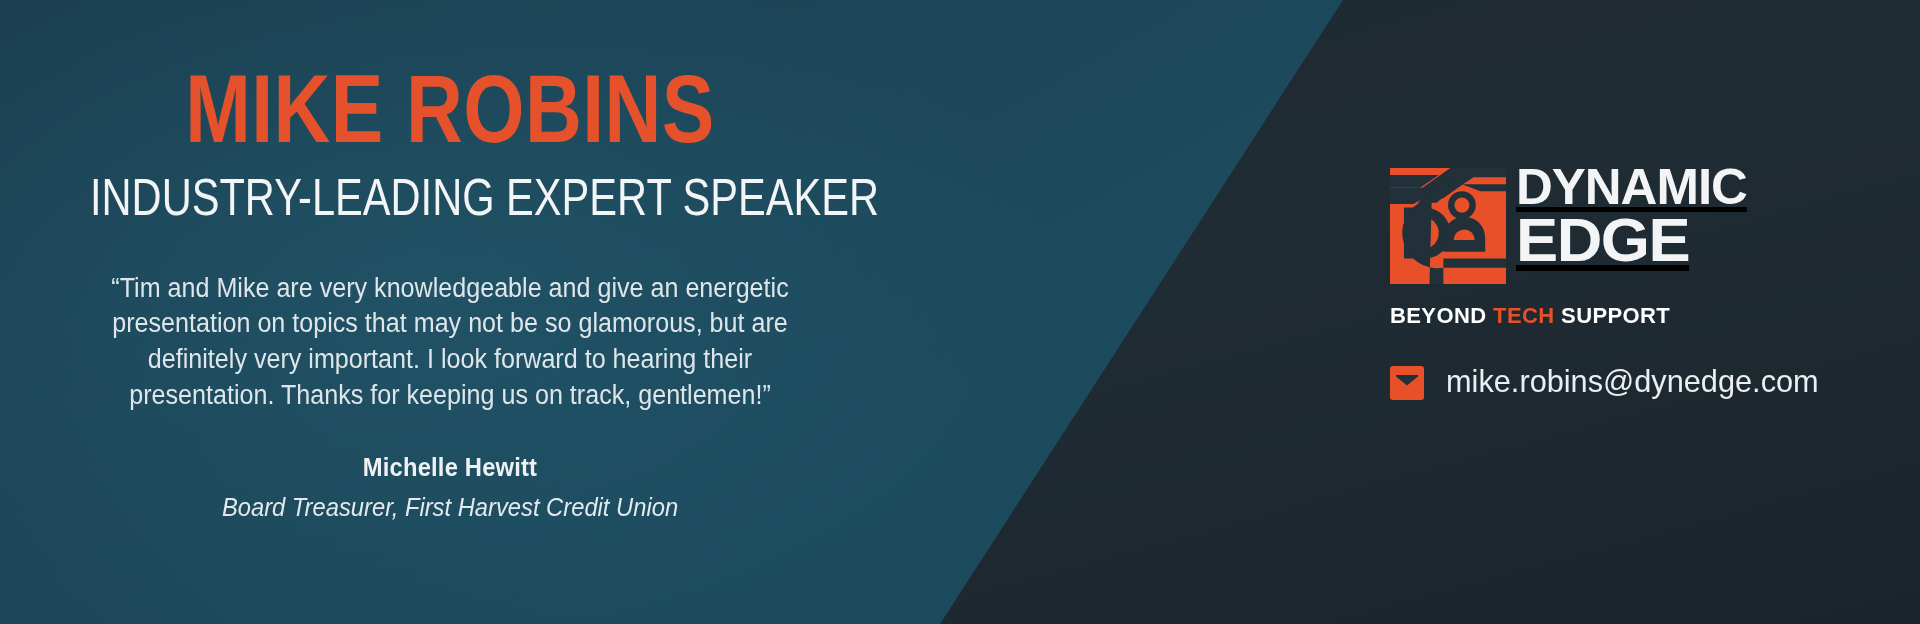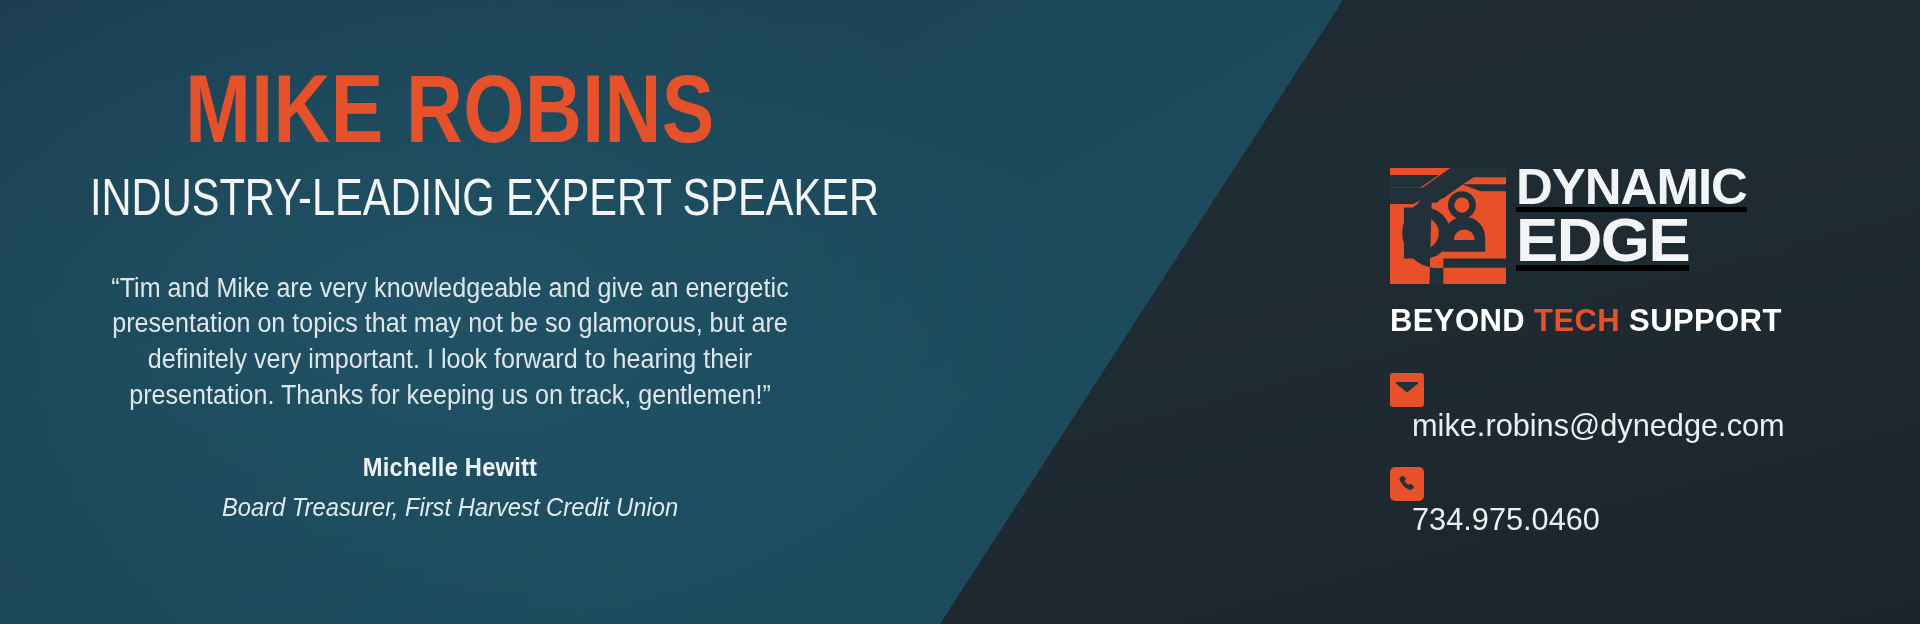--- a/index.html
+++ b/index.html
@@ -113,34 +113,33 @@
     font-weight: 700;
     font-size: 50px;
     line-height: 0.93;
     letter-spacing: -1px;
     transform: scaleX(1.02);
     transform-origin: left center;
   }
   .wm-line.edge { font-size: 62px; letter-spacing: -1.5px; }
   .tagline {
     margin-top: 15px;
-    font-size: 31px;
+    font-size: 22px;
     font-weight: 700;
     color: #ffffff;
     letter-spacing: 0.4px;
     white-space: nowrap;
   }
   .tagline .accent { color: #e4512a; }
 
   .contact-list { margin-top: 34px; }
   .contact-row {
     display: flex;
-    align-items: flex-start;
+    align-items: flex-end;
     margin-bottom: 23px;
-    flex-direction: column;
   }
   .contact-icon {
     width: 34px;
     height: 34px;
     background: #e8502a;
     border-radius: 5px;
     display: flex;
     align-items: center;
     justify-content: center;
     flex: 0 0 auto;
@@ -241,25 +240,17 @@
         <span class="contact-icon mail">
           <svg width="22" height="17" viewBox="0 0 22 17" aria-hidden="true">
             <path d="M0 0 H22 V17 H0 Z" fill="#e8502a"></path>
             <path d="M0 0 L11 9 L22 0 Z" fill="#22303a"></path>
             <path d="M0 1.5 L11 10.5 L22 1.5 L22 0 L0 0 Z" fill="#22303a"></path>
           </svg>
         </span>
         <span class="contact-text">mike.robins@dynedge.com</span>
       </div>
 
-      <div class="contact-row">
-        <span class="contact-icon">
-          <svg width="20" height="20" viewBox="0 0 20 20" aria-hidden="true">
-            <path d="M6.6 2.2c-.5-.6-1.4-.6-2 0L3.3 3.6c-.8.8-1 2-.5 3 1.9 4 5.2 7.3 9.2 9.2 1 .5 2.2.3 3-.5l1.4-1.3c.6-.6.6-1.5 0-2l-2.2-2c-.5-.5-1.3-.5-1.8 0l-.9.9c-1.7-1-3.1-2.4-4.1-4.1l.9-.9c.5-.5.5-1.3 0-1.8z" fill="#22303a"></path>
-          </svg>
-        </span>
-        <span class="contact-text">734.975.0460</span>
-      </div>
 
     </div>
   </div>
 
 </div>
 
 </body></html>

